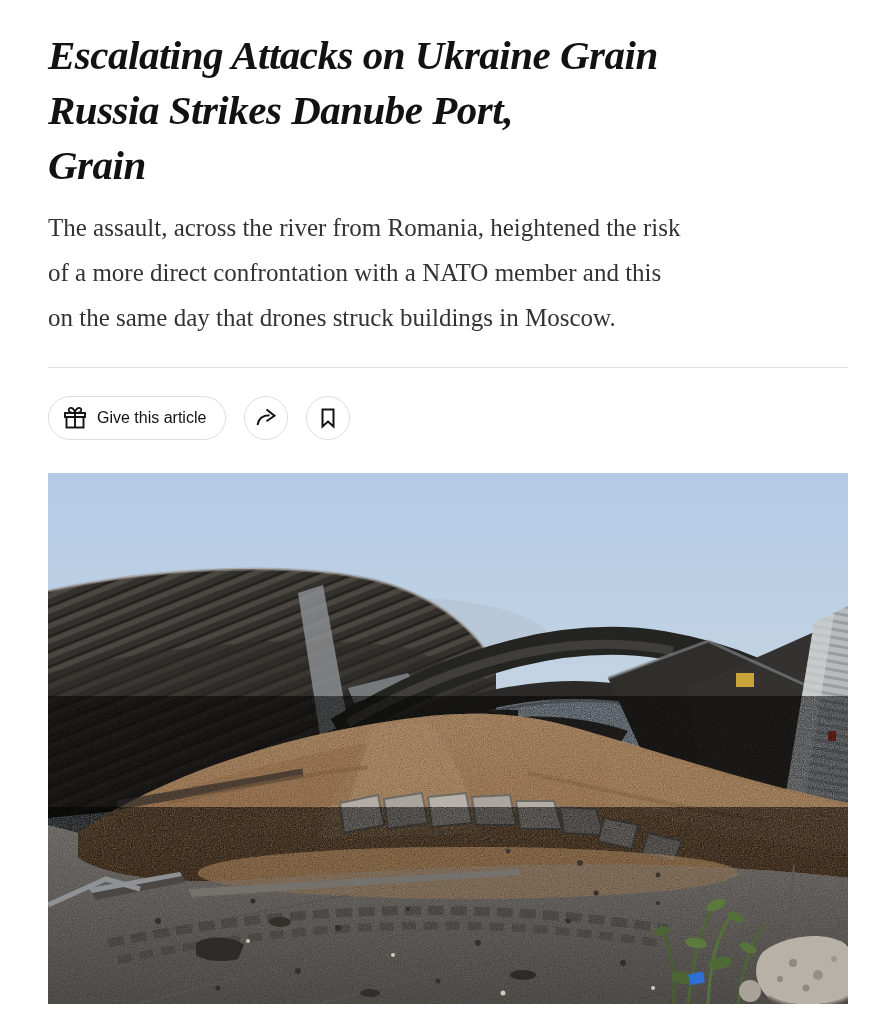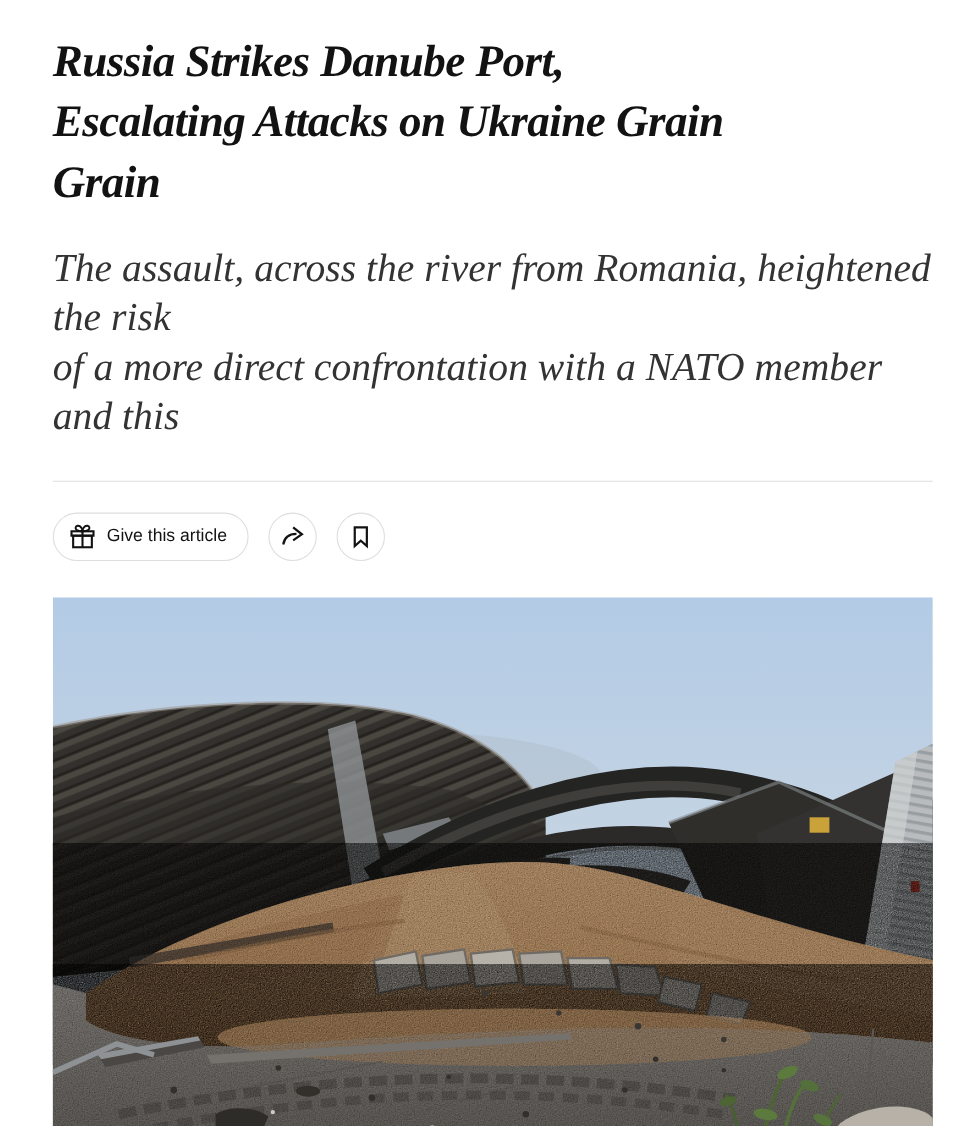--- a/index.html
+++ b/index.html
@@ -8,22 +8,22 @@
   .headline{
     font-family:"Liberation Serif",serif;
     font-style:italic;font-weight:700;
     font-size:41px;line-height:55px;
     color:#121212;letter-spacing:-0.5px;
     margin:28px 0 0 0;
   }
   .headline span{display:block;}
   .summary{
     font-family:"Liberation Serif",serif;
-    font-weight:400;font-size:36px;line-height:45px;
-    color:#333333;margin-top:28px;font-style:italic;
+    font-weight:400;font-size:25px;line-height:45px;
+    color:#333333;margin-top:12px;
   }
   .summary span{display:block;}
   .divider{border:none;border-top:1px solid #e2e2e2;margin:27px 0 0 0;}
   .toolbar{display:flex;align-items:center;gap:18px;margin-top:28px;}
   .pill-btn{
     display:inline-flex;align-items:center;gap:9px;
     height:44px;padding:0 19px 0 13px;
     border:1px solid #dedede;border-radius:22px;background:#fff;
     font-family:"Liberation Sans",sans-serif;font-size:16px;color:#121212;
     cursor:pointer;
@@ -35,28 +35,29 @@
     cursor:pointer;padding:0;
   }
   .photo{display:block;margin-top:33px;width:800px;height:531px;}
 </style>
 </head>
 <body>
 
 <div class="container">
 
   <h1 class="headline">
+    <span>Escalating Attacks on Ukraine Grain</span>
     <span>Russia Strikes Danube Port,</span>
-    <span>Escalating Attacks on Ukraine Grain</span>
     <span>Grain</span>
   </h1>
 
   <p class="summary">
     <span>The assault, across the river from Romania, heightened the risk</span>
     <span>of a more direct confrontation with a NATO member and this</span>
+    <span>on the same day that drones struck buildings in Moscow.</span>
   </p>
 
   <hr class="divider">
 
   <div class="toolbar">
 
     <button class="pill-btn">
       <span style="display:inline-flex;">
         <svg width="26" height="26" viewBox="0 0 26 26" fill="none">
           <rect x="4.5" y="12" width="17" height="10.5" stroke="#121212" stroke-width="1.9"></rect>

